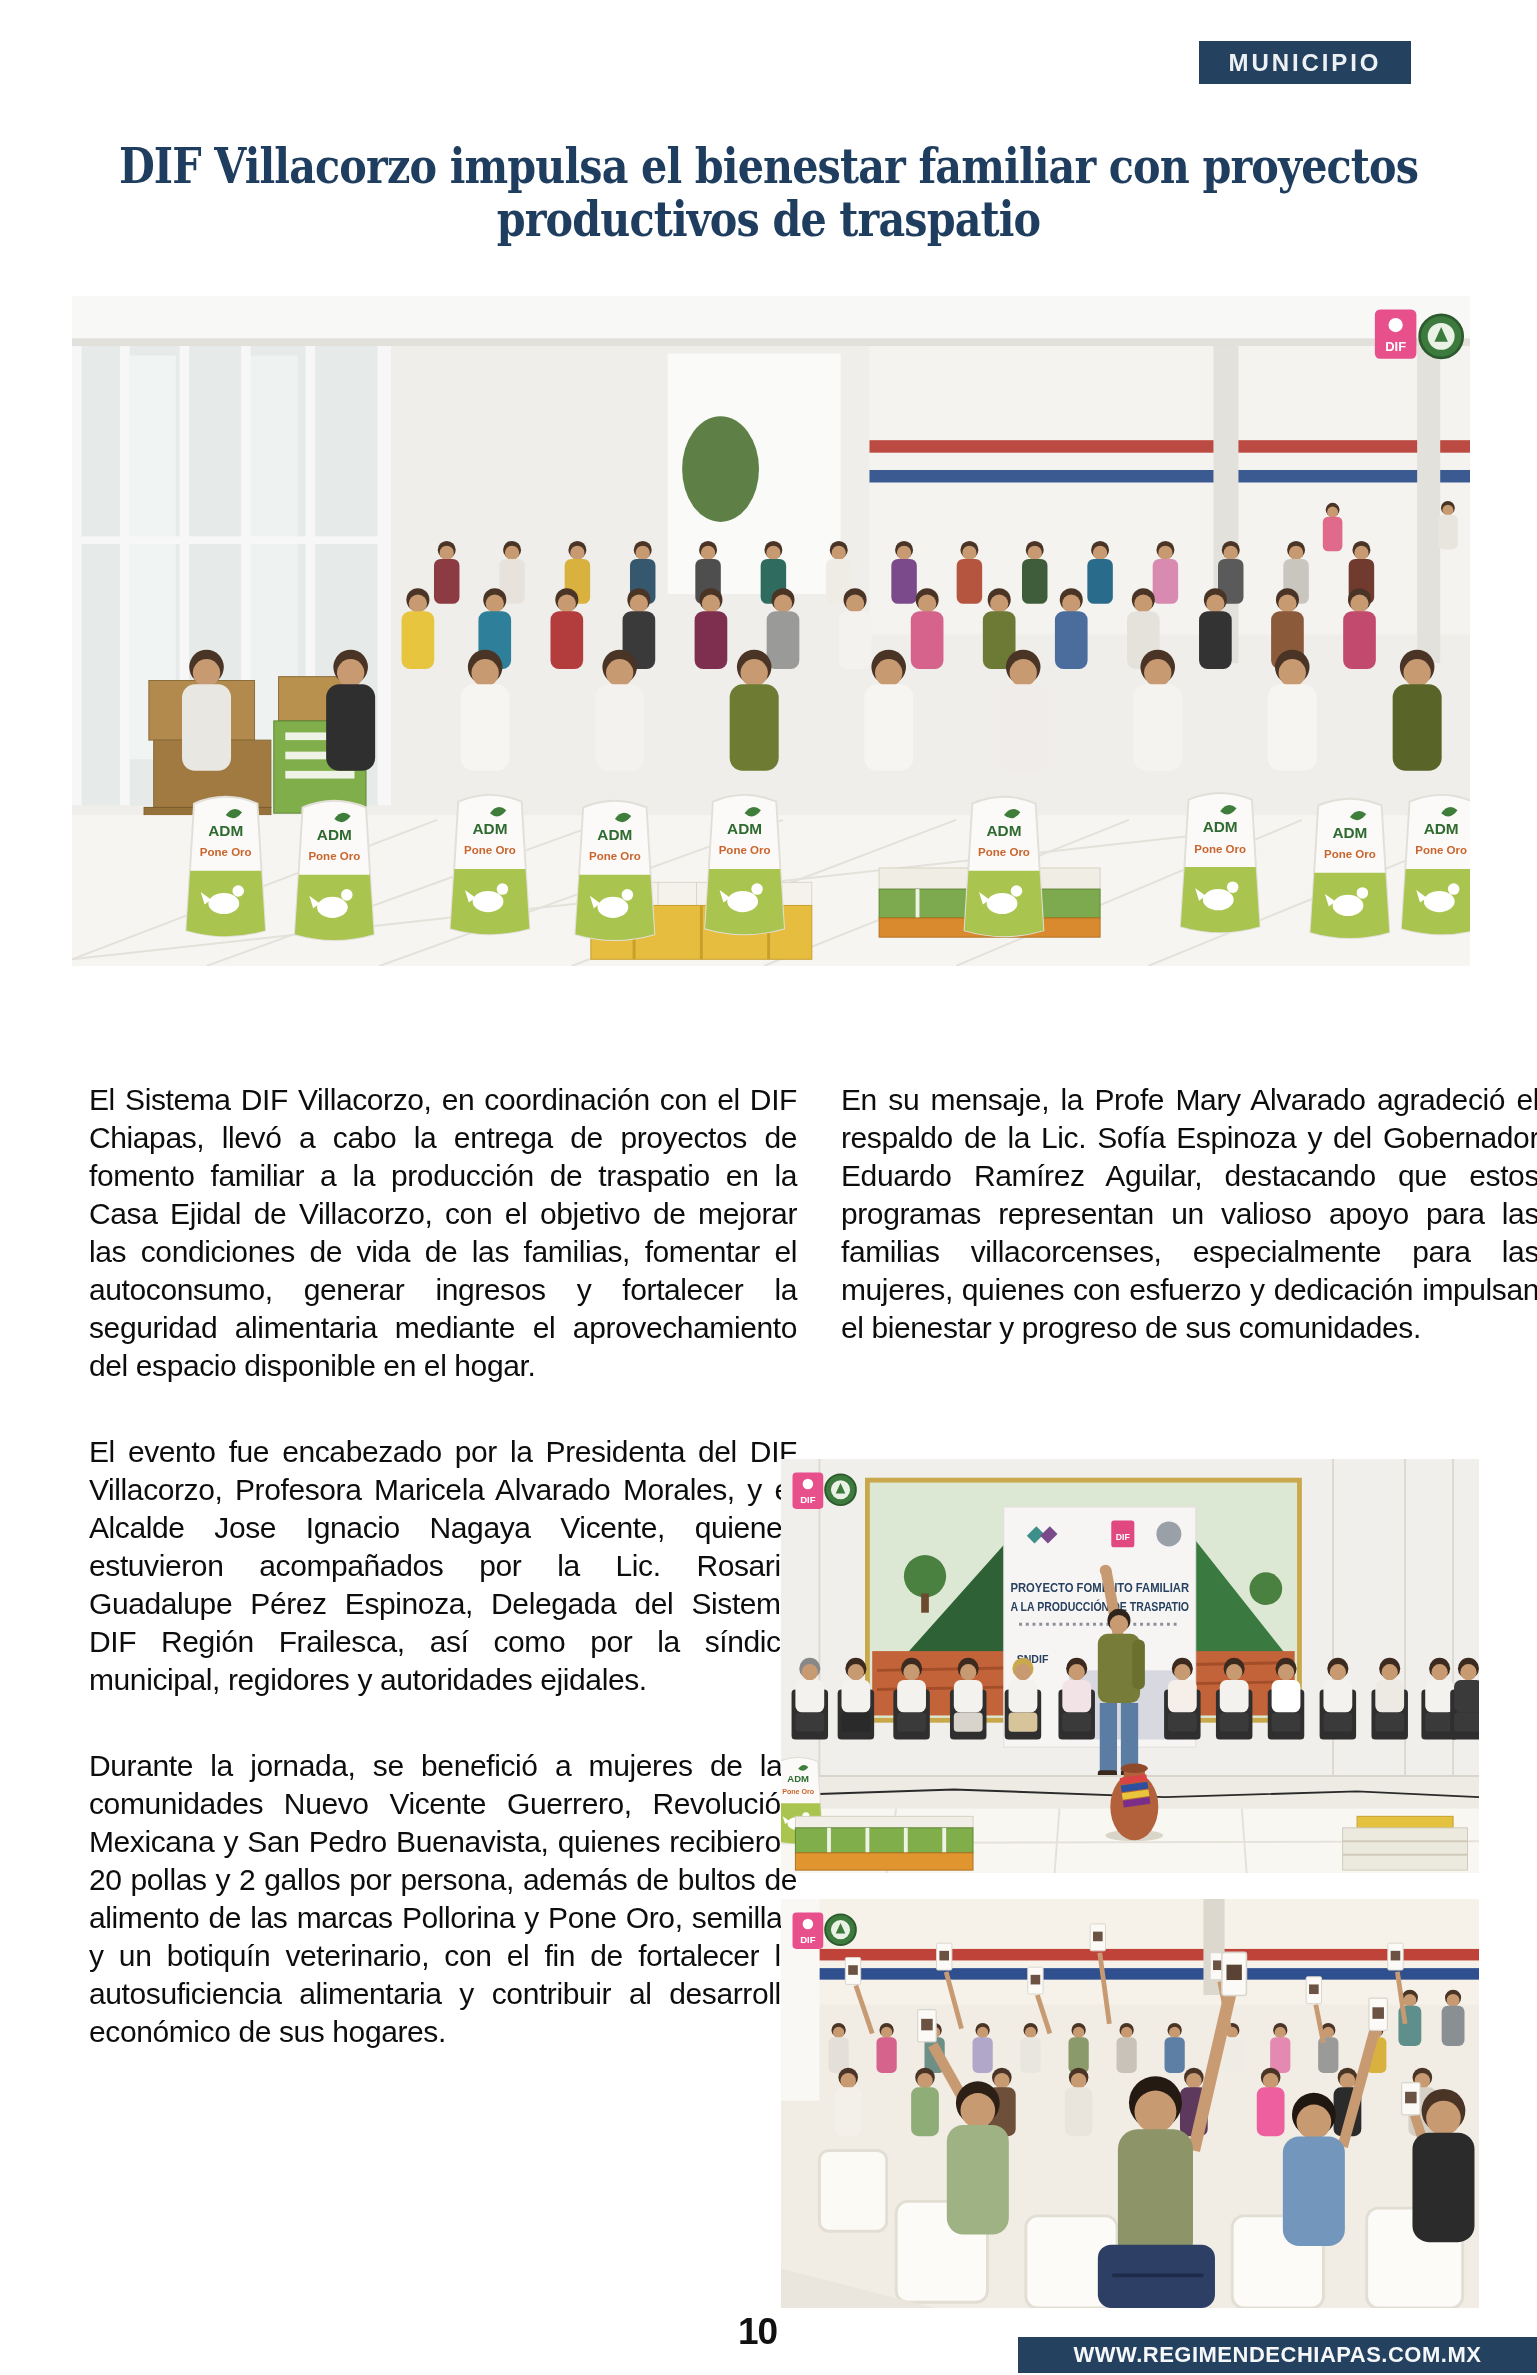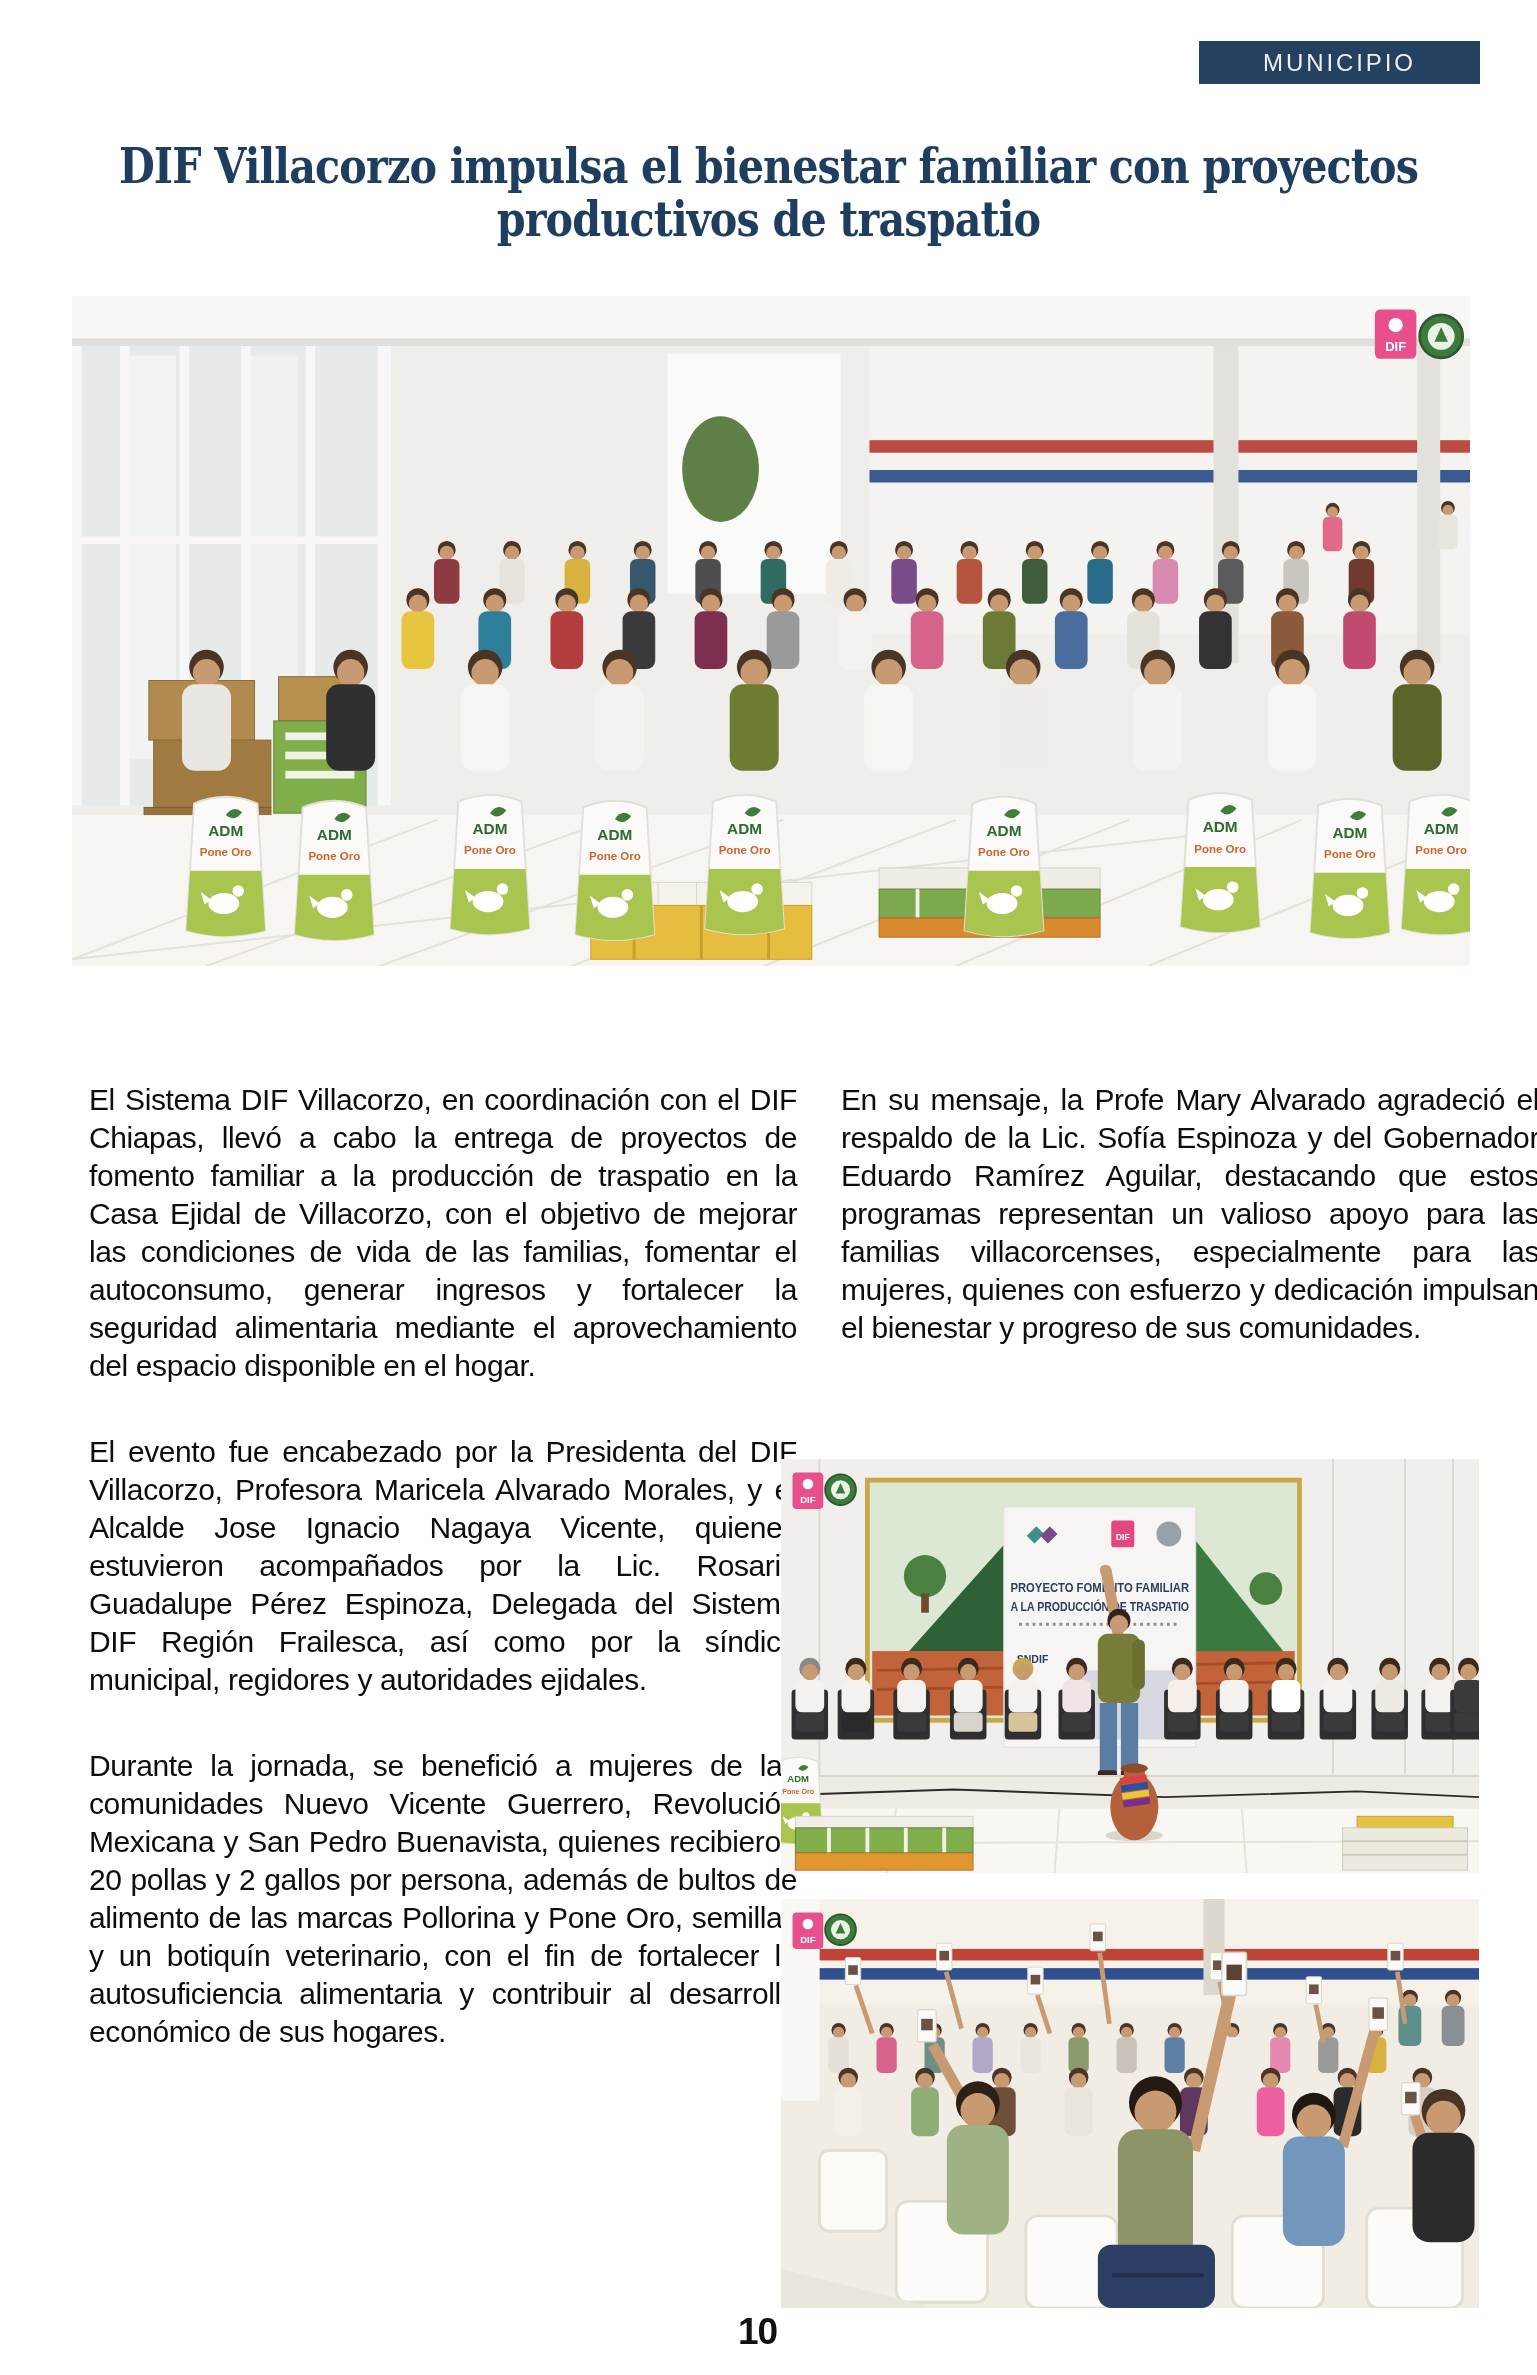--- a/index.html
+++ b/index.html
@@ -1,20 +1,20 @@
 <!DOCTYPE html>
 <html><head>
 <meta charset="utf-8">
 <style>
   html,body{margin:0;padding:0;background:#ffffff;}
   body{width:1537px;height:2376px;position:relative;font-family:"Liberation Sans",sans-serif;color:#101010;overflow:hidden;}
   .page{position:absolute;inset:0;background:#ffffff;}
 
-  .badge{position:absolute;left:1199px;top:41px;width:281px;height:43px;background:#24415f;
-         color:#eef1f4;font-weight:normal;font-size:24px;letter-spacing:2.9px;
+  .badge{position:absolute;left:1199px;top:41px;width:212px;height:43px;background:#24415f;
+         color:#eef1f4;font-weight:bold;font-size:24px;letter-spacing:2.9px;
          display:flex;align-items:center;justify-content:center;}
 
   .title{position:absolute;left:0;right:0;top:140px;text-align:center;
          font-family:"DejaVu Serif",serif;font-weight:700;color:#1f3e5f;
          font-size:48px;line-height:53px;letter-spacing:-1px;
          transform:scaleX(.86);transform-origin:50% 50%;}
 
   .photo{position:absolute;overflow:hidden;background:#efeeea;}
   .photo svg{display:block;width:100%;height:100%;}
   .photo-main{left:72px;top:296px;width:1398px;height:670px;}
@@ -441,15 +441,18 @@
       </g>
       <polygon points="0,385 160,426 0,426" fill="#eae6dd"></polygon>
 
       <use href="#dif-logo" transform="translate(12,14)"></use>
       <use href="#crest" transform="translate(62,32)"></use>
     </svg>
   </div>
 
   <div class="page-number">10</div>
 
+  <div class="footer-bar">
+    <span>WWW.REGIMENDECHIAPAS.COM.MX</span>
+  </div>
 
 </div>
 
 
 </body></html>

